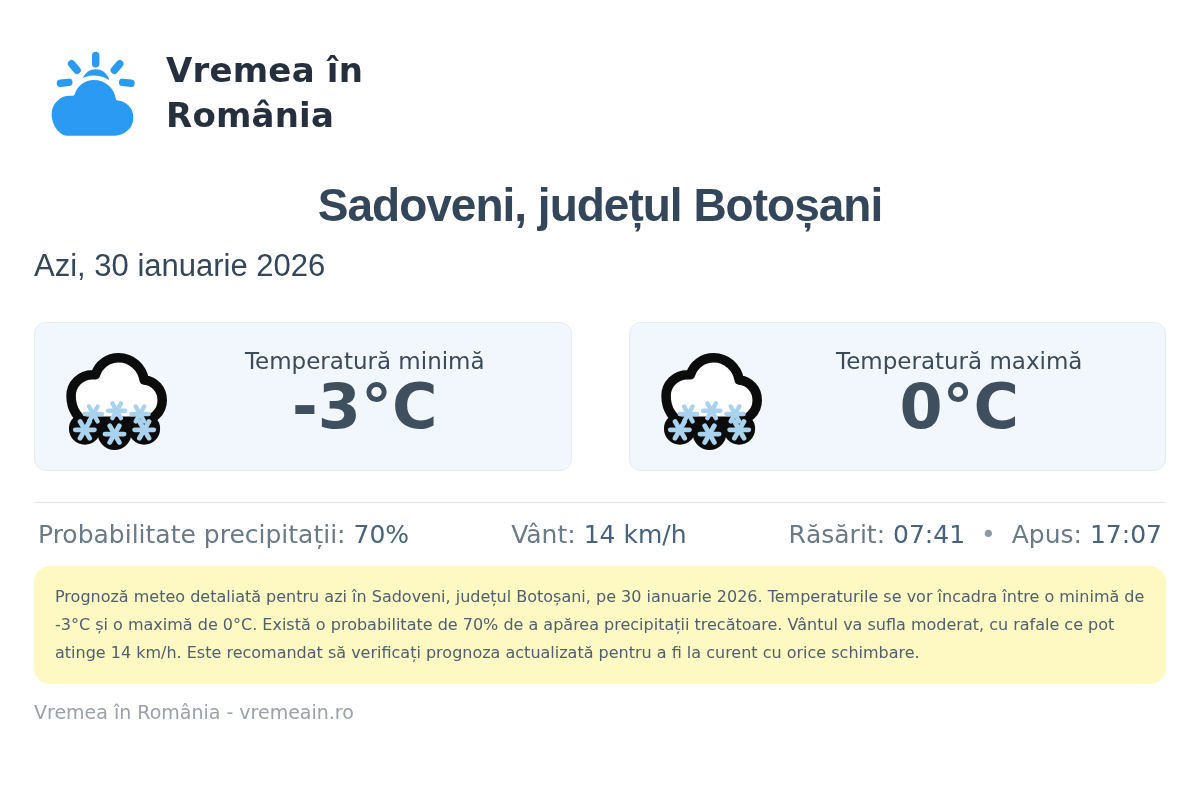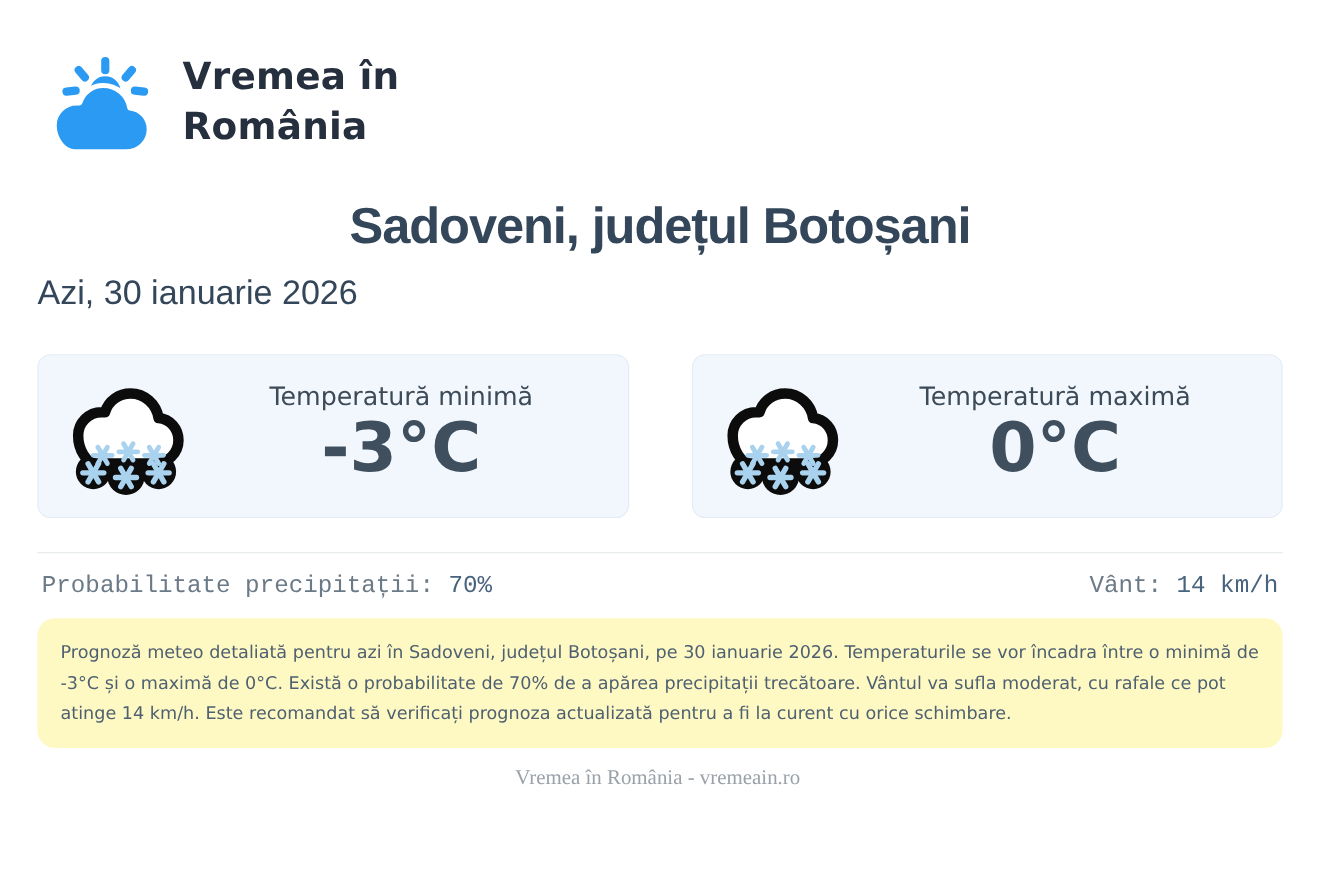--- a/index.html
+++ b/index.html
@@ -23,31 +23,31 @@
   .card { flex:1; height:149px; background:#f1f7fd; border:1px solid #e3ebf4; border-radius:12px;
           display:flex; align-items:center; padding:0 16px 0 18px; }
   .card-icon { width:122px; height:106px; flex:0 0 auto; }
   .card-body { flex:1; display:flex; flex-direction:column; align-items:center; margin-top:-4px; }
   .card-label { font-size:23px; color:#3d4a57; }
   .card-value { font-size:62px; font-weight:700; color:#3f4f5e; line-height:1.08; }
 
   
   .divider { margin-top:31px; border-top:1px solid #e3e6e9; }
   .stats { display:flex; justify-content:space-between; align-items:baseline; margin-top:17px;
-           font-size:22px; padding:0 4px;font-family:Liberation Mono, monospace; }
+           font-size:25px; padding:0 4px; }
   .stat-label { color:#6b7a87; }
   .stat-value { color:#48637d; }
   .stat-sep { color:#8b99a5; padding:0 8px; }
 
   
   .forecast { margin-top:17px; background:#fef9c3; border-radius:16px; padding:17px 21px;
               font-size:16px; line-height:28px; color:#4e6071; }
 
   
-  .footer { margin-top:17px; text-align:center; font-size:19px; color:#9aa1a8; padding-right:4px;font-family:Liberation Serif, serif; }
+  .footer { margin-top:17px; text-align:left; font-size:19px; color:#9aa1a8; padding-right:4px; }
 </style>
 </head>
 <body>
 
 <div class="page">
 
   <div class="logo-row">
     <svg class="logo-mark" viewBox="0 0 112 112" aria-hidden="true">
       <g stroke="#2b9af3" stroke-width="8" stroke-linecap="round">
         <line x1="60" y1="8" x2="60" y2="17"></line>
@@ -128,19 +128,26 @@
 
   <div class="stats">
     <div>
       <span class="stat-label">Probabilitate precipitații:</span>
       <span class="stat-value">70%</span>
     </div>
     <div>
       <span class="stat-label">Vânt:</span>
       <span class="stat-value">14 km/h</span>
     </div>
+    <div>
+      <span class="stat-label">Răsărit:</span>
+      <span class="stat-value">07:41</span>
+      <span class="stat-sep">•</span>
+      <span class="stat-label">Apus:</span>
+      <span class="stat-value">17:07</span>
+    </div>
   </div>
 
   <div class="forecast">Prognoză meteo detaliată pentru azi în Sadoveni, județul Botoșani, pe 30 ianuarie 2026. Temperaturile se vor încadra între o minimă de -3°C și o maximă de 0°C. Există o probabilitate de 70% de a apărea precipitații trecătoare. Vântul va sufla moderat, cu rafale ce pot atinge 14 km/h. Este recomandat să verificați prognoza actualizată pentru a fi la curent cu orice schimbare.</div>
 
   <div class="footer">Vremea în România - vremeain.ro</div>
 
 </div>
 
 </body></html>

